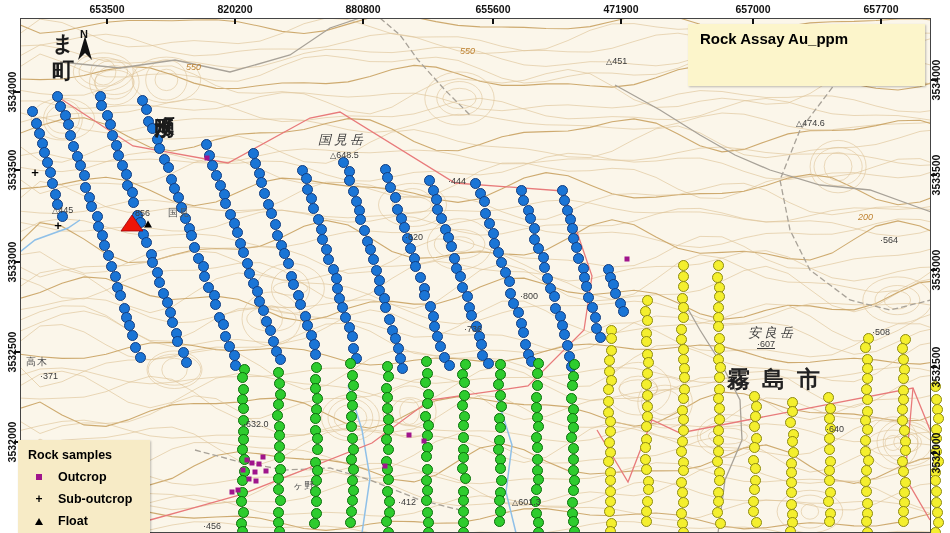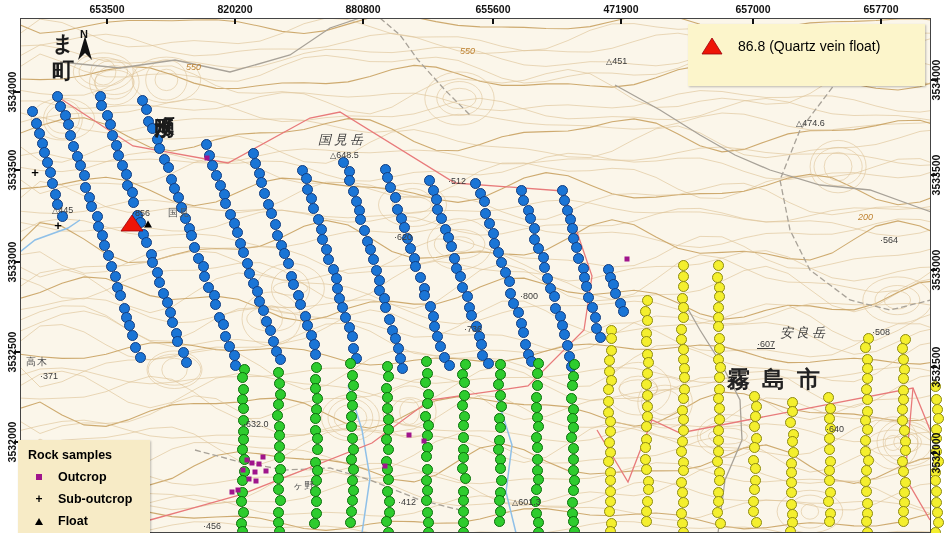--- a/index.html
+++ b/index.html
@@ -871,31 +871,31 @@
       </div>
       <div class="map-sym" style="left: 148px; top: 224px;">
         <div style="width:0;height:0;border-left:4px solid transparent;border-right:4px solid transparent;border-bottom:7px solid #000;"></div>
       </div>
     </div>
   <div id="labels-layer">
       <div class="lbl place-v" style="left: 48px; top: 18px; font-size: 22px;">ま町</div>
       <div class="lbl place-v" style="left: 152px; top: 102px; font-size: 20px;">湧水町</div>
       <div class="lbl place-xl" style="left: 727px; top: 364px; font-size: 23px;">霧島市</div>
       <div class="lbl place-md" style="left: 318px; top: 131px; font-size: 13px;">国見岳</div>
-      <div class="lbl place-md" style="left: 748px; top: 324px; font-size: 13px; margin-left: 32px;">安良岳</div>
+      <div class="lbl place-md" style="left: 748px; top: 324px; font-size: 13px;">安良岳</div>
       <div class="lbl place-sm" style="left: 168px; top: 206px; font-size: 10px;">国見</div>
       <div class="lbl place-sm" style="left: 26px; top: 355px; font-size: 10px;">高木</div>
       <div class="lbl place-sm" style="left: 293px; top: 479px; font-size: 10px;">ヶ野</div>
       <div class="lbl spot" style="left: 132px; top: 208px;">·856</div>
       <div class="lbl spot" style="left: 52px; top: 205px;"><span class="tri">△</span>445</div>
       <div class="lbl spot" style="left: 330px; top: 150px;"><span class="tri">△</span>648.5</div>
       <div class="lbl spot" style="left: 606px; top: 56px;"><span class="tri">△</span>451</div>
       <div class="lbl spot" style="left: 796px; top: 118px;"><span class="tri">△</span>474.6</div>
-      <div class="lbl spot" style="left: 448px; top: 176px;">·512</div>
-      <div class="lbl spot" style="left: 394px; top: 232px;">·620</div>
+      <div class="lbl spot" style="left: 448px; top: 176px;">·444</div>
+      <div class="lbl spot" style="left: 405px; top: 232px;">·620</div>
       <div class="lbl spot" style="left: 520px; top: 291px;">·800</div>
       <div class="lbl spot" style="left: 464px; top: 324px;">·736</div>
       <div class="lbl spot" style="left: 880px; top: 235px;">·564</div>
       <div class="lbl spot" style="left: 872px; top: 327px;">·508</div>
       <div class="lbl spot" style="left: 757px; top: 339px; text-decoration: underline;">·607</div>
       <div class="lbl spot" style="left: 826px; top: 424px;">·640</div>
       <div class="lbl spot" style="left: 243px; top: 419px;">·632.0</div>
       <div class="lbl spot" style="left: 398px; top: 497px;">·412</div>
       <div class="lbl spot" style="left: 512px; top: 497px;"><span class="tri">△</span>601.3</div>
       <div class="lbl spot" style="left: 40px; top: 371px;">·371</div>
@@ -946,26 +946,21 @@
   </svg>
 
   <svg class="layer" width="950" height="533" style="pointer-events:none">
     <text x="80" y="38" font-size="11" font-weight="bold" fill="#111" font-family="Liberation Sans, sans-serif" id="north-n">N</text>
     <polygon points="85,36 78,60 85,53 92,60" fill="#111"></polygon>
   </svg>
 
   <div class="frame"></div>
 
   <div class="legend legend-assay">
-    <div class="row">
-      <svg width="24" height="19">
-        <polygon points="12,2 2,18 22,18" fill="#ee1507" stroke="#99000a" stroke-width="0.8"></polygon>
-      </svg>
-      <span class="txt">86.8 (Quartz vein float)</span>
-    </div>
+    <div class="t">Rock Assay Au_ppm</div>
   </div>
 
   <div class="legend legend-samples">
     <div class="t">Rock samples</div>
     <div class="row">
       <span class="sym">
           <span class="outcrop-sq"></span>
         </span>
       <span class="txt">Outcrop</span>
     </div>

